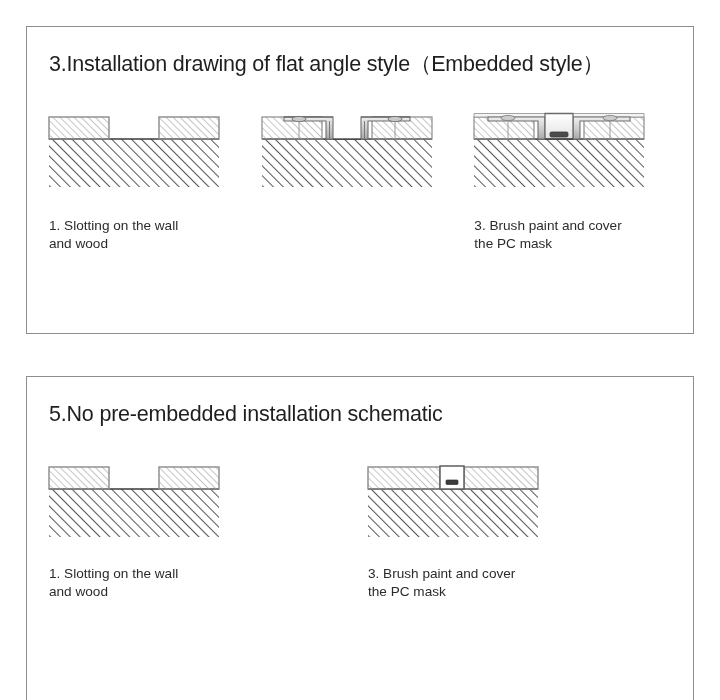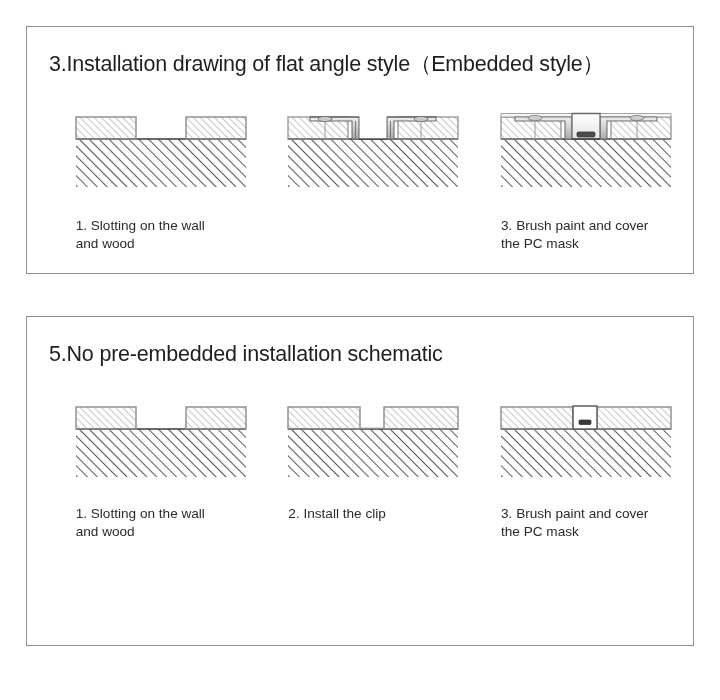--- a/index.html
+++ b/index.html
@@ -22,21 +22,21 @@
     box-sizing: border-box;
     padding: 26px 26px 0 26px;
   }
 
   .card {
     position: relative;
     box-sizing: border-box;
     border: 1.5px solid #8d8d8d;
     background: #ffffff;
   }
-  .card-3 { height: 248px; }
+  .card-3 { height: 308px; }
   .card-gap { height: 42px; }
   .card-4 { height: 330px; }
 
   .card-title {
     font-size: 21.5px;
     font-weight: 400;
     letter-spacing: -0.2px;
     color: #1f1f1f;
     white-space: nowrap;
     padding: 26px 0 0 22px;
@@ -45,21 +45,21 @@
 
   .panels {
     display: flex;
     padding: 0 14px;
     margin-top: 22px;
   }
   .panel {
     flex: 1 1 0;
     display: flex;
     flex-direction: column;
-    align-items: flex-end;
+    align-items: flex-start;
   }
 
   
   .figure {
     position: relative;
     width: 186px;
     height: 92px;
   }
   .fig-svg { display: block; width: 186px; height: 92px; }
 
@@ -233,42 +233,20 @@
             <rect x="8" y="40" width="170" height="48" fill="url(#h45d)"></rect>
             <line x1="8" y1="40" x2="178" y2="40" stroke="#3a3a3a" stroke-width="1.3"></line>
             <rect x="8" y="18" width="60" height="22" fill="url(#h45fineD)" stroke="#8a8a8a" stroke-width="1.4"></rect>
             <rect x="118" y="18" width="60" height="22" fill="url(#h45fineD)" stroke="#8a8a8a" stroke-width="1.4"></rect>
           </svg>
         </div>
         <div class="caption cap-sec4">1. Slotting on the wall
      and wood</div>
       </div>
 
-      <div class="panel">
-        <div class="figure">
-          <svg class="fig-svg" viewBox="0 0 186 92">
-            <defs>
-              <pattern id="h45e" width="7" height="7" patternUnits="userSpaceOnUse" patternTransform="rotate(-45)">
-                <line x1="0" y1="0" x2="0" y2="7" stroke="#5a5a5a" stroke-width="2.1"></line>
-              </pattern>
-              <pattern id="h45fineE" width="5" height="5" patternUnits="userSpaceOnUse" patternTransform="rotate(-45)">
-                <line x1="0" y1="0" x2="0" y2="5" stroke="#b4b4b4" stroke-width="1.5"></line>
-              </pattern>
-            </defs>
-            <rect x="8" y="40" width="170" height="48" fill="url(#h45e)"></rect>
-            <line x1="8" y1="40" x2="178" y2="40" stroke="#3a3a3a" stroke-width="1.3"></line>
-
-            <rect x="8" y="18" width="72" height="22" fill="url(#h45fineE)" stroke="#8a8a8a" stroke-width="1.4"></rect>
-            <rect x="104" y="18" width="74" height="22" fill="url(#h45fineE)" stroke="#8a8a8a" stroke-width="1.4"></rect>
-
-            <line x1="80" y1="39.4" x2="104" y2="39.4" stroke="#8a8a8a" stroke-width="1.4"></line>
-          </svg>
-        </div>
-        <div class="caption cap-sec4">2. Install the clip</div>
-      </div>
 
       <div class="panel">
         <div class="figure">
           <svg class="fig-svg" viewBox="0 0 186 92">
             <defs>
               <pattern id="h45f" width="7" height="7" patternUnits="userSpaceOnUse" patternTransform="rotate(-45)">
                 <line x1="0" y1="0" x2="0" y2="7" stroke="#5a5a5a" stroke-width="2.1"></line>
               </pattern>
               <pattern id="h45fineF" width="5" height="5" patternUnits="userSpaceOnUse" patternTransform="rotate(-45)">
                 <line x1="0" y1="0" x2="0" y2="5" stroke="#b4b4b4" stroke-width="1.5"></line>

